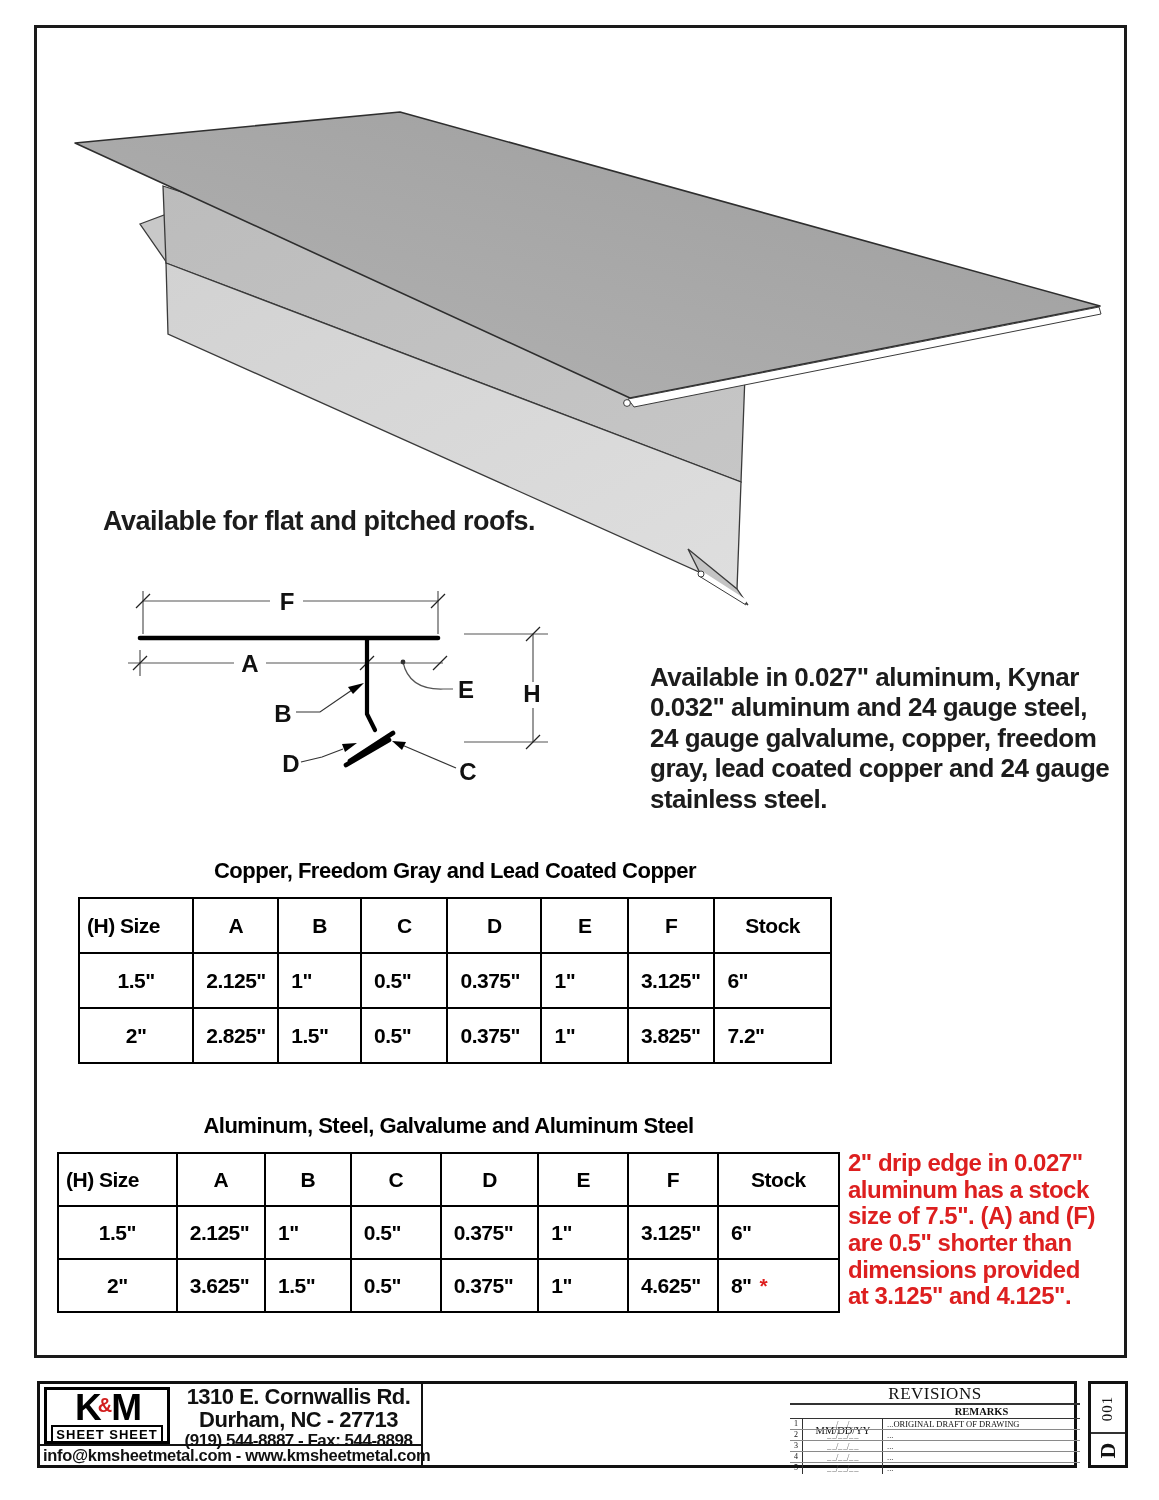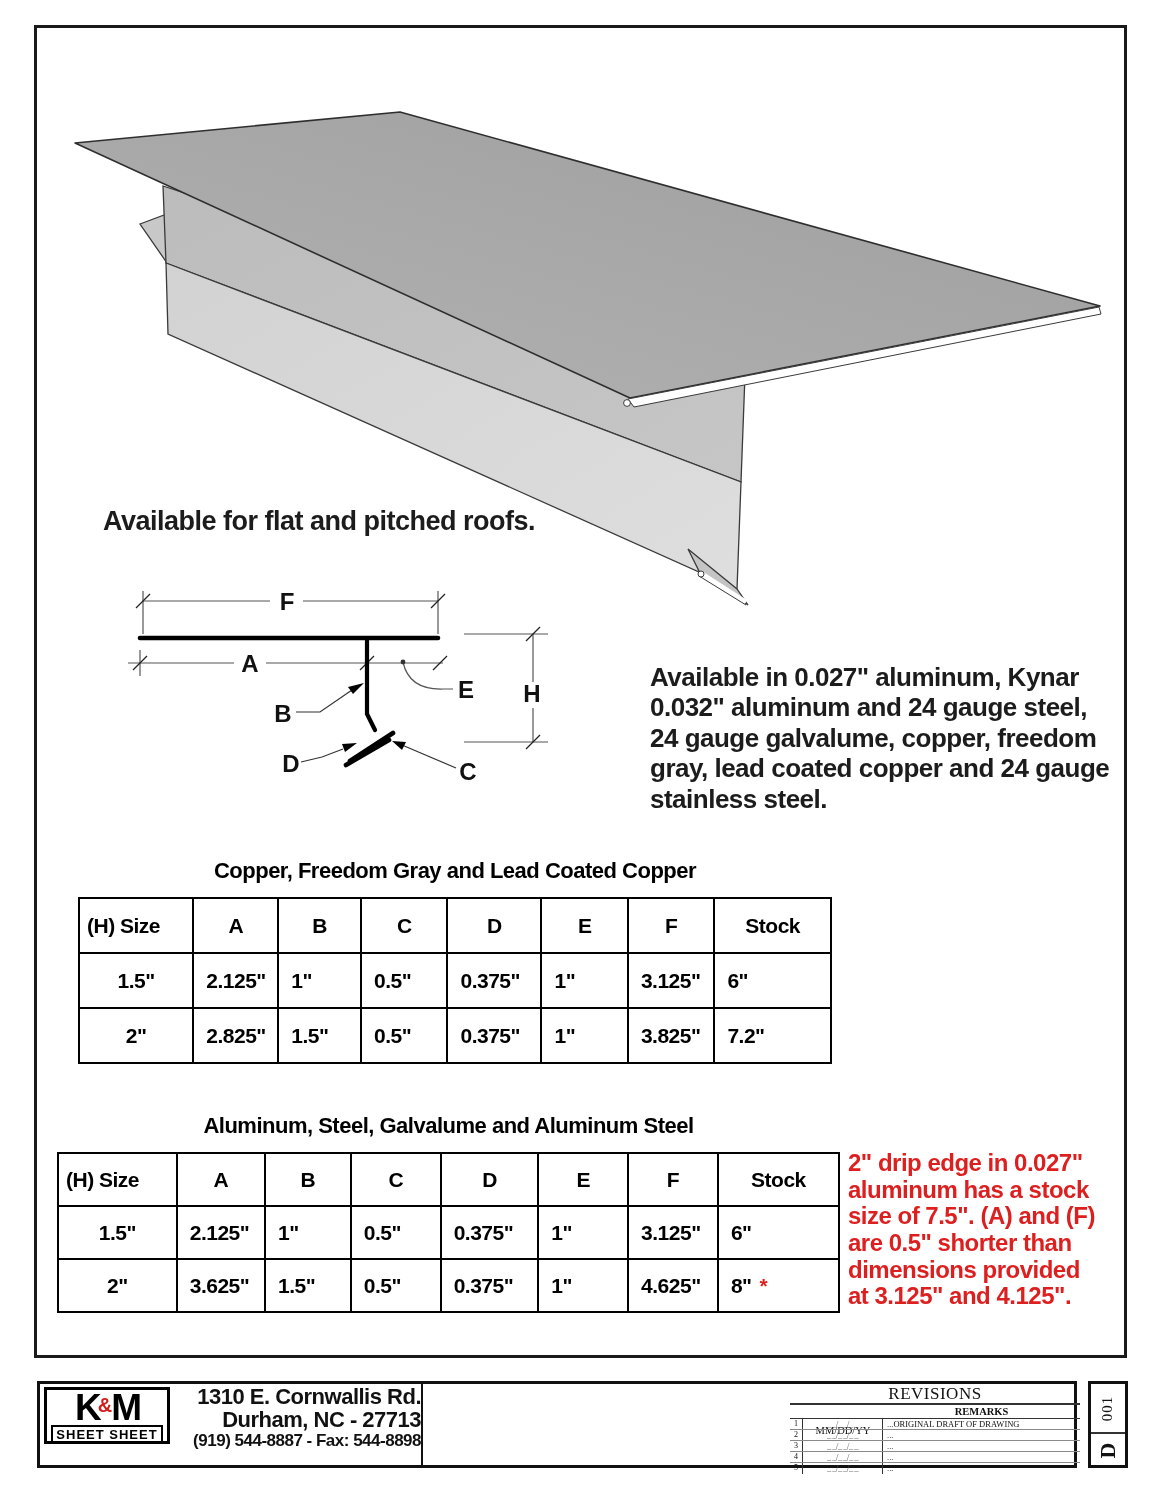--- a/index.html
+++ b/index.html
@@ -57,21 +57,21 @@
     border:3px solid #000;box-sizing:border-box;display:flex;flex-direction:column;
     align-items:center;justify-content:flex-start;background:#fff;
   }
   .logo-letters{display:flex;align-items:flex-start;line-height:30px;height:32px;margin-top:1px;}
   .logo-k,.logo-m{font-size:37px;font-weight:bold;letter-spacing:-3px;color:#000;line-height:34px;}
   .logo-amp{font-size:20px;font-weight:bold;color:#d21d1d;position:relative;top:-1px;margin:0 -1px;}
   .logo-sub{
     border:2px solid #000;font-size:13px;font-weight:bold;letter-spacing:1px;
     padding:0 3px;margin-top:2px;line-height:15px;color:#000;white-space:nowrap;
   }
-  .addr{position:absolute;left:136px;top:1px;width:245px;text-align:right;}
+  .addr{position:absolute;left:136px;top:1px;width:245px;text-align:center;}
   .addr .l1{font-size:22px;font-weight:bold;line-height:23px;letter-spacing:-0.5px;white-space:nowrap;}
   .addr .l2{font-size:22px;font-weight:bold;line-height:23px;letter-spacing:-0.5px;white-space:nowrap;}
   .addr .l3{font-size:17px;font-weight:bold;line-height:19px;letter-spacing:-0.5px;white-space:nowrap;}
   .email-row{
     position:absolute;left:0;bottom:0;width:100%;height:21px;border-top:2px solid #111;
     box-sizing:border-box;font-size:16.5px;font-weight:bold;line-height:19px;
     padding-left:3px;letter-spacing:-0.3px;white-space:nowrap;
   }
   .ftitle{
     position:absolute;left:0;top:0;width:100%;height:48px;border-bottom:2px solid #111;
@@ -321,20 +321,21 @@
           <span class="logo-amp">&amp;</span>
           <span class="logo-m">M</span>
       </div>
       <div class="logo-sub">SHEET SHEET</div>
     </div>
     <div class="addr">
       <div class="l1">1310 E. Cornwallis Rd.</div>
       <div class="l2">Durham, NC - 27713</div>
       <div class="l3">(919) 544-8887 - Fax: 544-8898</div>
     </div>
+    <div class="email-row">info@kmsheetmetal.com - www.kmsheetmetal.com</div>
   </div>
   <div class="fcol-right rev">
     <div class="rev-title">REVISIONS</div>
     <div class="rev-head">
       <span class="d">MM/DD/YY</span>
       <span class="r">REMARKS</span>
     </div>
     <div class="rev-row" style="top:35px;">
       <span class="n">1</span>
       <span class="d">_ _/_ _/_ _</span>

